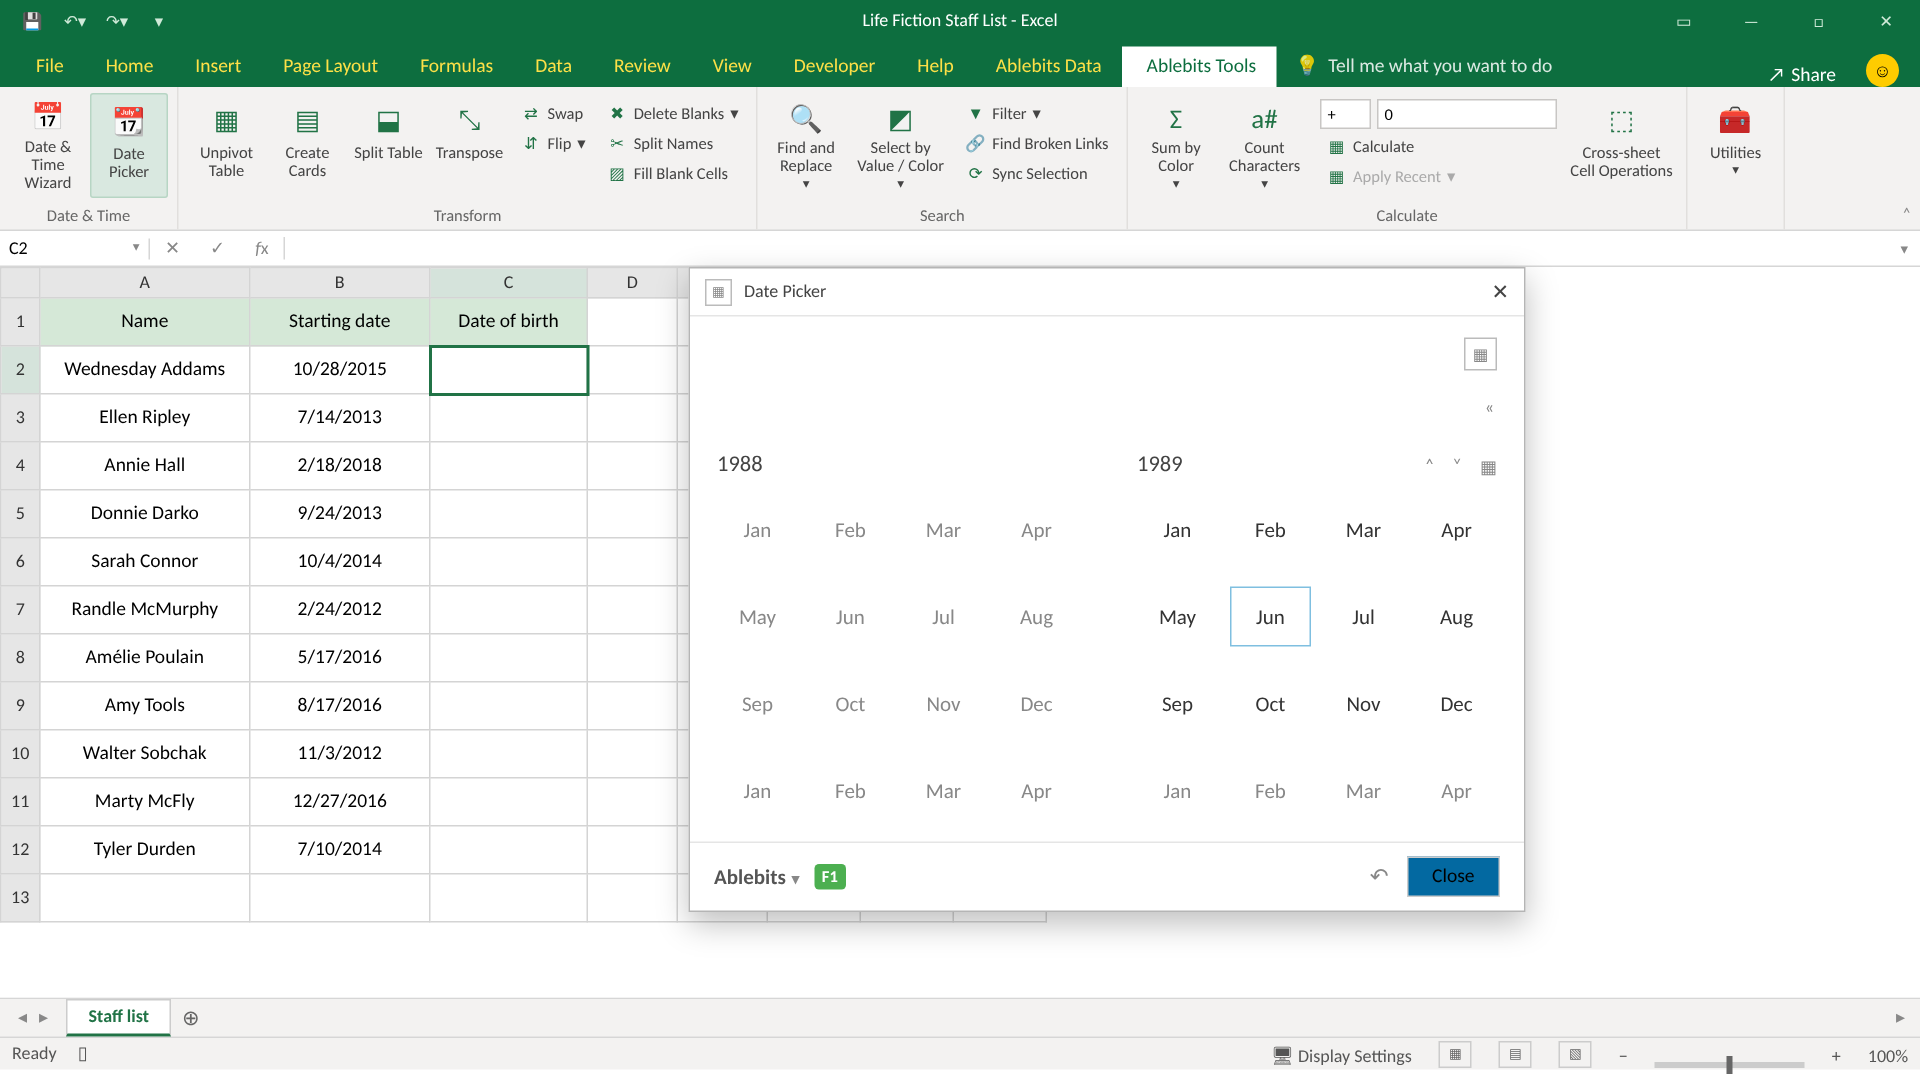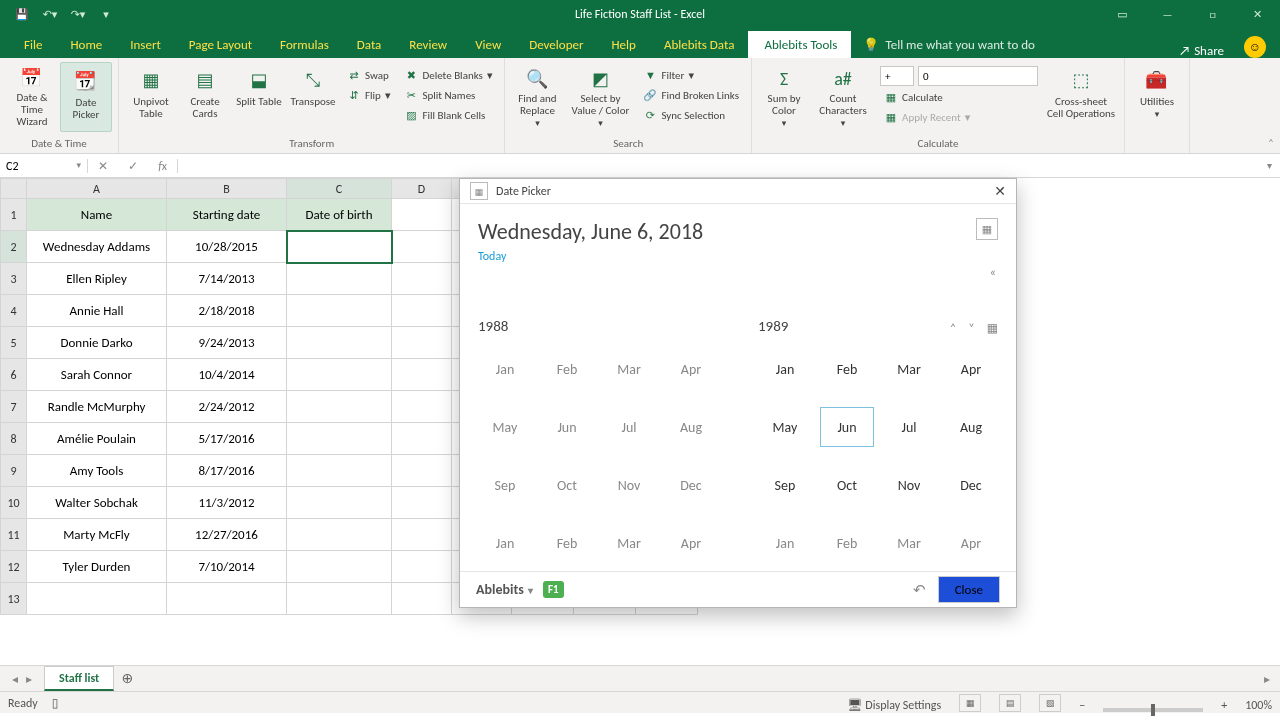--- a/index.html
+++ b/index.html
@@ -33,21 +33,21 @@
 .stack { display: flex; flex-direction: column; justify-content: flex-start; gap: 2px; padding: 4px 2px; }
 .smallbtn { display: flex; align-items: center; gap: 4px; padding: 2px 4px; font-size: 11px; cursor: pointer; white-space: nowrap; }
 .smallbtn .sic { width:14px; height:14px; display:inline-flex; align-items:center; justify-content:center; font-size:11px; color:#217346;}
 .calcbox { display:flex; flex-direction:column; gap:2px; padding:4px 4px;}
 .calcbox .row { display:flex; gap:4px; align-items:center;}
 .calcbox input { width: 34px; height: 20px; border: 1px solid #c8c6c4; font-size: 11px; padding: 0 4px; background:#fff;}
 .calcbox .wide { width: 120px; }
 
 
 .fxbar { height: 24px; border-bottom: 1px solid #d6d6d6; display: flex; align-items: center; background:#fff;}
-.fxbar .namebox { width: 88px; border-right: 1px solid #d6d6d6; padding: 0 6px; font-size: 12px; display:flex; align-items:flex-start; justify-content:space-between;}
+.fxbar .namebox { width: 100px; border-right: 1px solid #d6d6d6; padding: 0 6px; font-size: 12px; display:flex; align-items:flex-start; justify-content:space-between;}
 .fxbar .fxbtns { width: 90px; display: flex; align-items: center; justify-content: space-around; color:#888; font-size:12px; border-right:1px solid #d6d6d6;}
 .fxbar .formula { flex:1; padding:0 6px; font-size:12px;}
 
 
 .gridwrap { position: relative; height: 487px; background: #fff; display:flex;}
 .grid { flex:1; }
 table.sheet { border-collapse: collapse; table-layout: fixed; }
 table.sheet th, table.sheet td { border: 1px solid #d4d4d4; font-size: 13px; height: 20px; padding: 0; font-weight: normal; }
 table.sheet th { background: #e6e6e6; color: #333; font-size: 12px; }
 .rowhdr { width: 26px; background: #e6e6e6; text-align: center; font-size: 12px; color:#333;}
@@ -74,21 +74,21 @@
 .picker .ynav { margin-left:auto; display:flex; gap:12px; color:#888; font-size:12px;}
 .picker .mgrid { display:grid; grid-template-columns: repeat(4, 1fr); gap: 18px 8px; }
 .picker .month { text-align:center; font-size:14px; color:#888; height:40px; display:flex; align-items:center; justify-content:center; cursor:pointer;}
 .picker .month.strong { color:#333; }
 .picker .month.sel { border:1px solid #7fbfe0; color:#333;}
 .picker .pfoot { border-top:1px solid #e5e5e5; height:46px; display:flex; align-items:center; padding:0 16px;}
 .picker .brand { font-weight:600; color:#555; font-size:14px;}
 .picker .brand .dd { font-size:10px; color:#888; margin-left:4px;}
 .picker .f1 { background:#4caf50; color:#fff; font-size:11px; border-radius:3px; padding:2px 5px; margin-left:10px; font-weight:600;}
 .picker .undo { margin-left:auto; color:#888; font-size:15px; margin-right:12px;}
-.picker .closebtn { border:1px solid #ccc; padding:5px 16px; font-size:13px; cursor:pointer; background:#1d4ed8;}
+.picker .closebtn { border:1px solid #ccc; padding:5px 16px; font-size:13px; cursor:pointer; background:#0369a1;}
 
 
 .sheettabs { height: 26px; border-top: 1px solid #d6d6d6; display:flex; align-items:center; background:#f3f2f1; font-size:12px;}
 .sheettabs .nav { display:flex; gap:8px; padding:0 12px; color:#888;}
 .sheettabs .stab { padding:4px 14px; border:1px solid #ccc; border-bottom:2px solid #217346; background:#fff; font-weight:600; color:#217346;}
 .sheettabs .add { width:26px; text-align:center; color:#666; font-size:14px;}
 
 
 .status { height: 22px; background: #f3f2f1; border-top:1px solid #d6d6d6; display:flex; align-items:center; font-size:12px; color:#555; padding:0 8px;}
 .status .right { margin-left:auto; display:flex; align-items:flex-end; gap:18px;}
@@ -438,24 +438,20 @@
   </div>
 
   <div class="picker">
     <div class="phdr">
       <div class="pic">▦</div>
       <span>Date Picker</span>
       <span class="close">✕</span>
     </div>
     <div class="pmain">
       <div class="dateline">
-        <div>
-          <div class="bigdate">Wednesday, June 6, 2018</div>
-          <div class="today">Today</div>
-        </div>
         <div class="calc-ic">▦</div>
       </div>
       <div class="collapse">«</div>
       <div class="years">
         <div class="yearcol">
           <div class="ylabel">
               <span>1988</span>
             </div>
           <div class="mgrid" id="mgrid-left">
               <div class="month">Jan</div>

